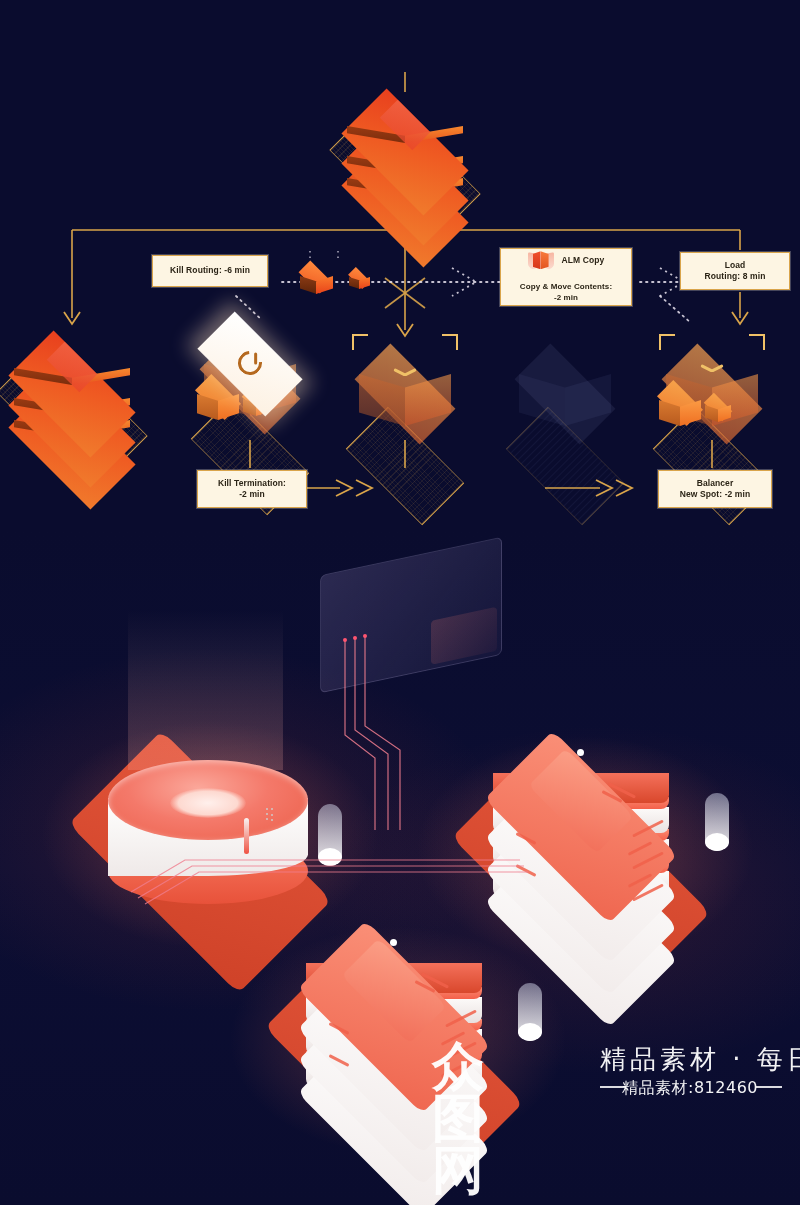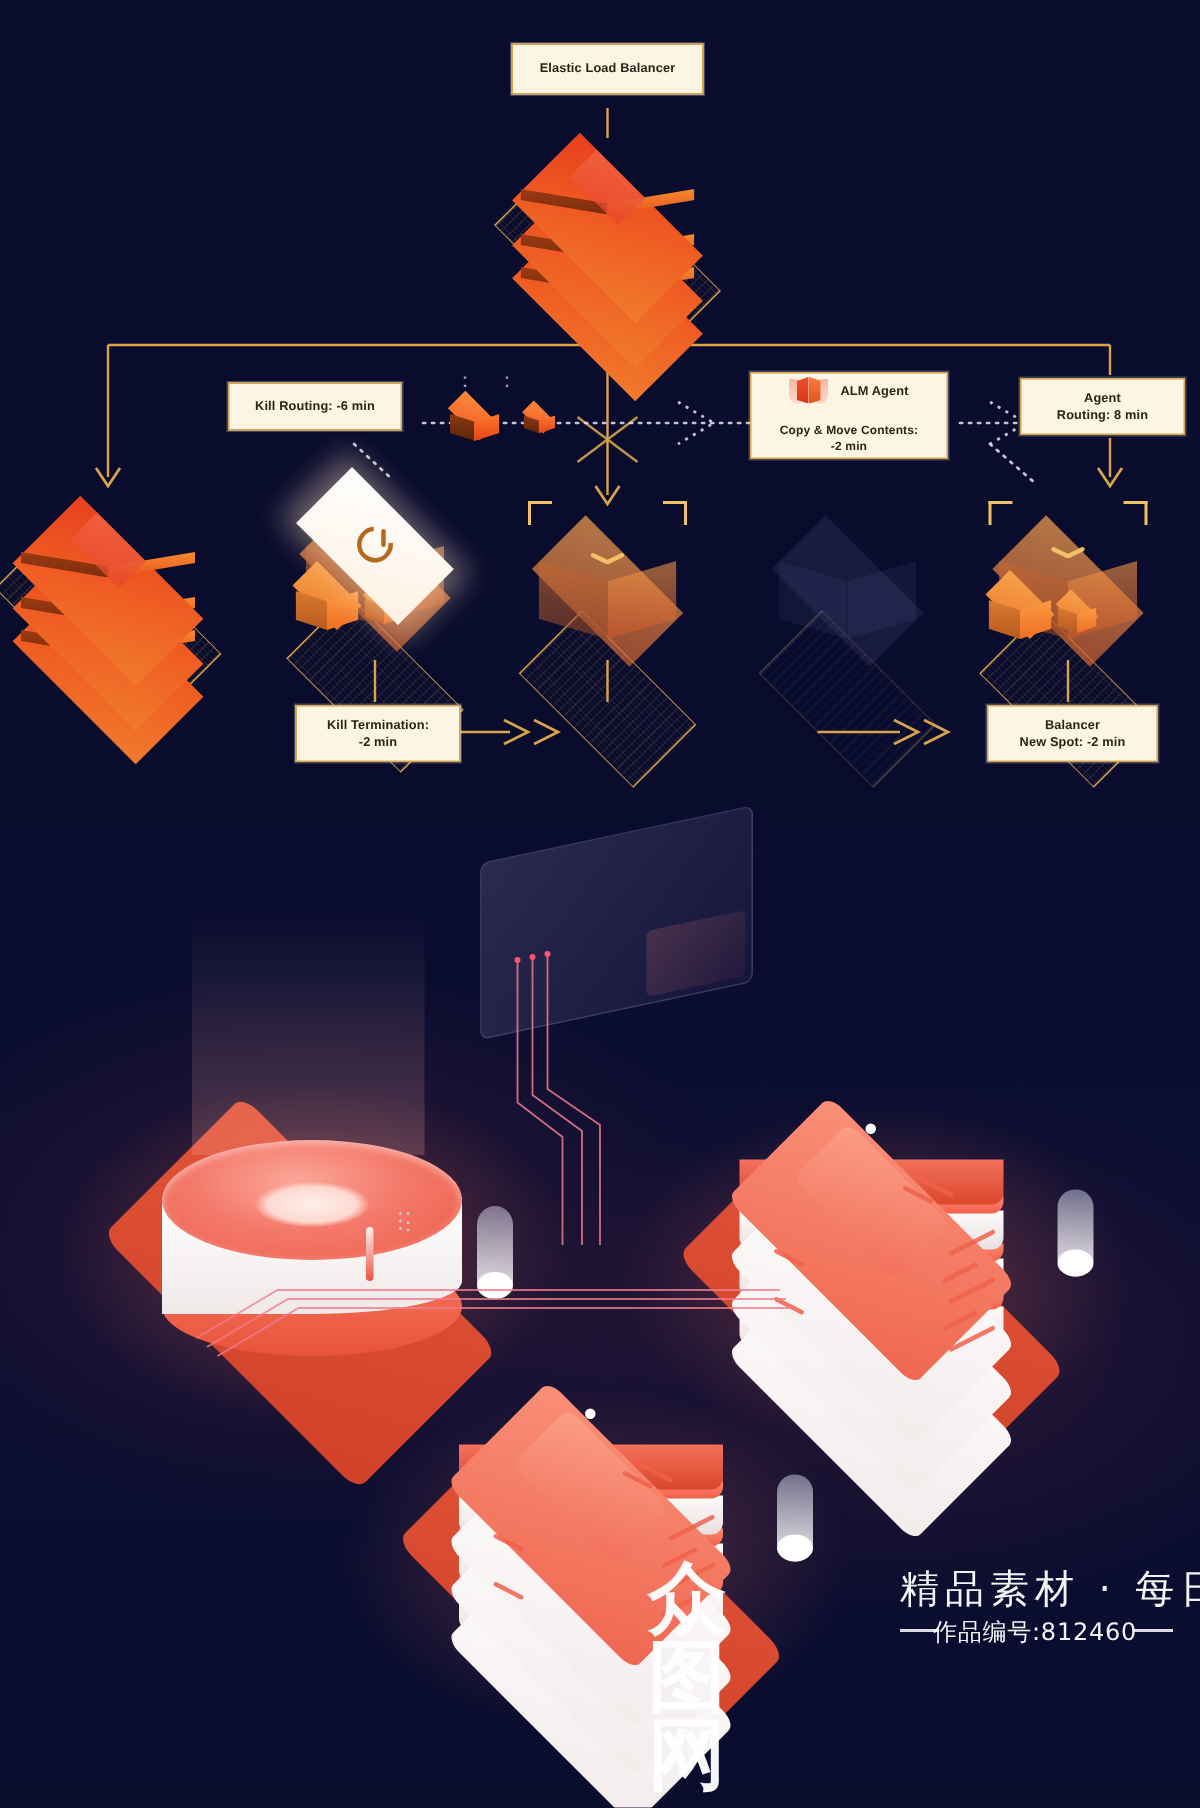--- a/index.html
+++ b/index.html
@@ -341,23 +341,20 @@
     <g stroke="#e9e3ef" stroke-width="1.8" stroke-dasharray="2 4" fill="none" opacity=".85">
       <path d="M452 268 L476 282 L452 296"></path>
       <path d="M660 268 L684 282 L660 296"></path>
     </g>
     <g stroke="#e9e3ef" stroke-width="1.6" stroke-dasharray="1.5 4" fill="none" opacity=".7">
       <path d="M310 258 L310 248"></path>
       <path d="M338 258 L338 248"></path>
     </g>
   </svg>
 
-  <div class="lbl" style="left:341px; top:29px; width:128px; height:34px;">
-    <span>Elastic Load Balancer</span>
-  </div>
 
   <div class="isostack" style="left:325px; top:88px; width:160px; height:118px;">
     <div class="iso-plate" style="top:84px;"></div>
     <div class="iso-layer" style="top:58px;">
       <div class="top"></div>
         <div class="side-l"></div>
         <div class="side-r"></div>
     </div>
     <div class="iso-layer" style="top:36px;">
       <div class="top"></div>
@@ -377,31 +374,31 @@
   </div>
 
   <div class="lbl alm-agent" style="left:500px; top:248px; width:132px; height:58px;">
     <div class="row1">
       <span class="alm-ico">
         <i class="wingL"></i>
           <i class="wingR"></i>
           <i class="bookL"></i>
           <i class="bookR"></i>
       </span>
-      <span>ALM Agent</span>
+      <span>ALM Copy</span>
     </div>
     <div class="divider"></div>
     <div class="row2">
       <span>Copy &amp; Move Contents:</span>
       <span>-2 min</span>
     </div>
   </div>
 
   <div class="lbl" style="left:680px; top:252px; width:110px; height:38px;">
-    <span>Agent</span>
+    <span>Load</span>
     <span>Routing: 8 min</span>
   </div>
 
   <div class="hex" style="left:298px; top:262px; width:40px; height:40px;">
     <i class="h-top" style="left:2px; top:0; width:30px; height:30px;"></i>
     <i class="h-l" style="left:2px; top:14px; width:17px; height:18px; clip-path:polygon(0 0,100% 30%,100% 100%,0 70%);"></i>
     <i class="h-r" style="left:18px; top:14px; width:17px; height:18px; clip-path:polygon(0 30%,100% 0,100% 70%,0 100%);"></i>
   </div>
   <div class="hex" style="left:348px; top:268px; width:28px; height:28px;">
     <i class="h-top" style="left:1px; top:0; width:20px; height:20px;"></i>
@@ -622,16 +619,16 @@
 
     <div class="post" style="left:300px; top:98px; width:24px; height:58px;"></div>
     <div class="post-cap" style="left:300px; top:138px; width:24px; height:18px;"></div>
   </div>
 
   <div class="wm">
     <div class="wm-logo">众图网</div>
     <div class="wm-tag">精品素材 · 每日更新</div>
     <div class="wm-rule" style="left:600px; top:1086px; width:26px;"></div>
     <div class="wm-rule" style="left:756px; top:1086px; width:26px;"></div>
-    <div class="wm-id">作品编号:812460</div>
+    <div class="wm-id">精品素材:812460</div>
   </div>
 
 </div>
 
 </body></html>

